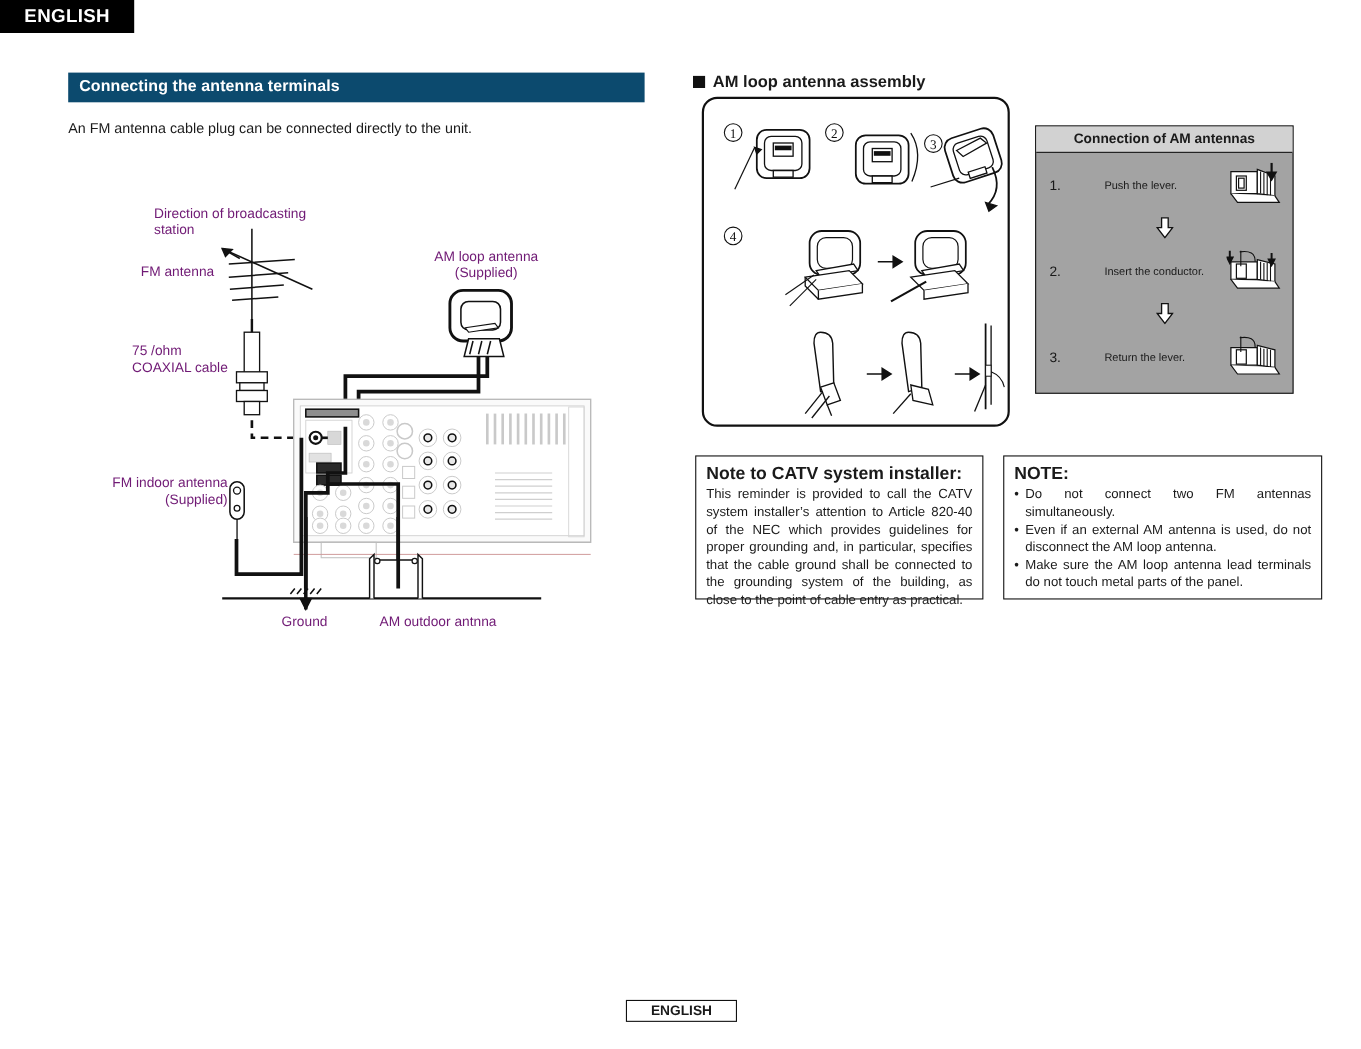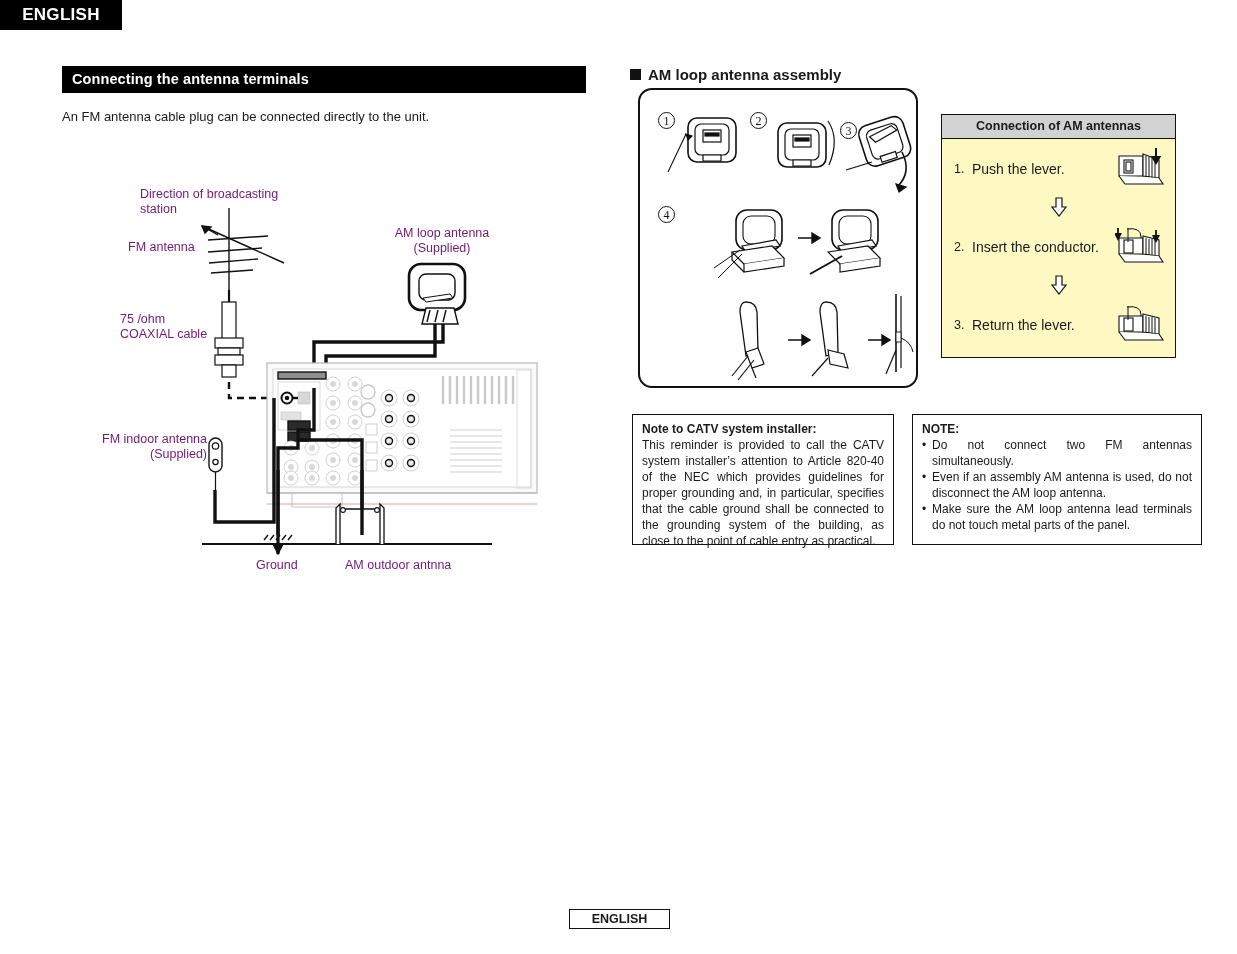--- a/index.html
+++ b/index.html
@@ -15,21 +15,21 @@
   
   .lang-tab{
     position:absolute;left:0;top:0;width:122px;height:30px;
     background:#000000;color:#ffffff;
     font-size:17px;font-weight:bold;letter-spacing:.3px;
     display:flex;align-items:center;justify-content:center;
   }
   
   .left-col{position:absolute;left:62px;top:66px;width:545px;}
   .section-bar{
-    background:#000000;color:#ffffff;
+    background:#0c4a6e;color:#ffffff;
     font-size:14.5px;font-weight:bold;
     padding:5px 10px 6px 10px;
     width:524px;box-sizing:border-box;
     letter-spacing:.1px;
   }
   .intro-text{font-size:13px;margin-top:16px;color:#1a1a1a;}
 
   
   .diagram{position:relative;width:545px;height:420px;margin-top:6px;}
   .dlabel{position:absolute;font-size:12.5px;color:#701a75;line-height:15px;white-space:pre-line;}
@@ -51,43 +51,43 @@
   .circ-num{
     position:absolute;font-size:12px;color:#111;
     width:15px;height:15px;border:1px solid #111;border-radius:50%;
     display:flex;align-items:center;justify-content:center;
     font-family:"Liberation Serif",serif;line-height:1;
   }
 
   
   .am-table{
     position:absolute;left:311px;top:52px;width:235px;
-    border:1px solid #111;box-sizing:border-box;background:#fef9c3;
+    border:1px solid #111;box-sizing:border-box;background:#a3a3a3;
   }
   .am-table-head{
     background:#d2d2d2;border-bottom:1px solid #111;
     text-align:center;font-size:12.5px;font-weight:bold;
     padding:4px 0 5px 0;
   }
   .am-rows{padding:2px 0 4px 0;}
   .am-row{
     display:flex;align-items:center;
     padding:0 8px 0 12px;height:56px;
   }
   .am-row .num{font-size:12.5px;width:18px;flex:none;}
-  .am-row .txt{font-size:14px;flex:1;}
+  .am-row .txt{font-size:10px;flex:1;margin-left:32px;}
   .am-row .ic{width:52px;height:42px;flex:none;}
   .am-arrow{text-align:center;color:#111;height:22px;}
 
   
   .note-box{
     position:absolute;border:1px solid #111;box-sizing:border-box;
     background:#fff;padding:7px 9px 8px 9px;
   }
-  .note-title{font-size:12px;font-weight:bold;margin-bottom:1px;}
+  .note-title{font-size:16px;font-weight:bold;margin-bottom:1px;}
   .note-body{font-size:12px;line-height:16px;text-align:justify;}
   .note-li{display:flex;font-size:12px;line-height:16px;text-align:justify;}
   .note-li .bullet{flex:none;width:10px;}
   .note-li .ltxt{flex:1;text-align:justify;}
 
   
   .footer{
     position:absolute;left:569px;top:909px;width:99px;height:18px;
     border:1px solid #111;background:#fff;
     display:flex;align-items:center;justify-content:center;
@@ -495,21 +495,21 @@
 
 <div class="note-box" style="left:912px;top:414px;width:290px;height:131px;">
   <div class="note-title">NOTE:</div>
 
   <div class="note-li">
     <span class="bullet">•</span>
     <span class="ltxt">Do not connect two FM antennas simultaneously.</span>
   </div>
   <div class="note-li">
     <span class="bullet">•</span>
-    <span class="ltxt">Even if an assembly AM antenna is used, do not disconnect the AM loop antenna.</span>
+    <span class="ltxt">Even if an external AM antenna is used, do not disconnect the AM loop antenna.</span>
   </div>
   <div class="note-li">
     <span class="bullet">•</span>
     <span class="ltxt">Make sure the AM loop antenna lead terminals do not touch metal parts of the panel.</span>
   </div>
 </div>
 
 <div class="footer">
   <span>ENGLISH</span>
 </div>

